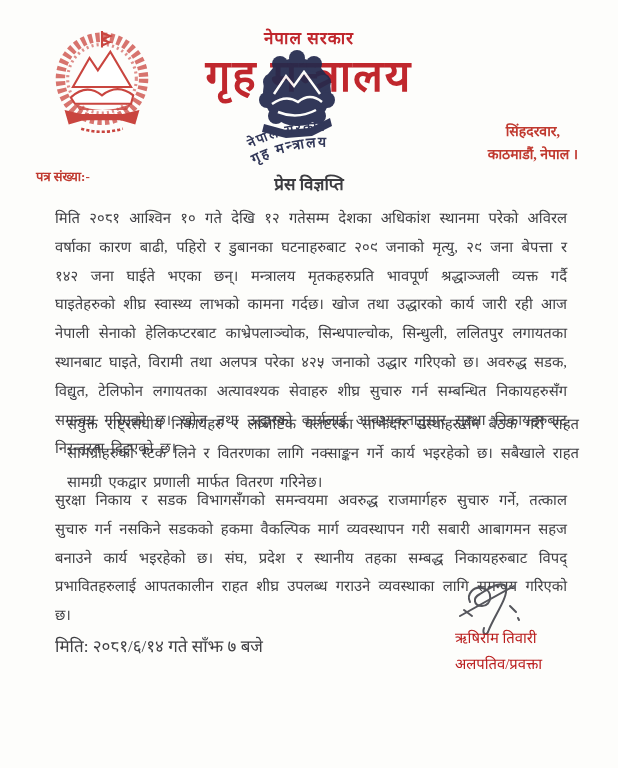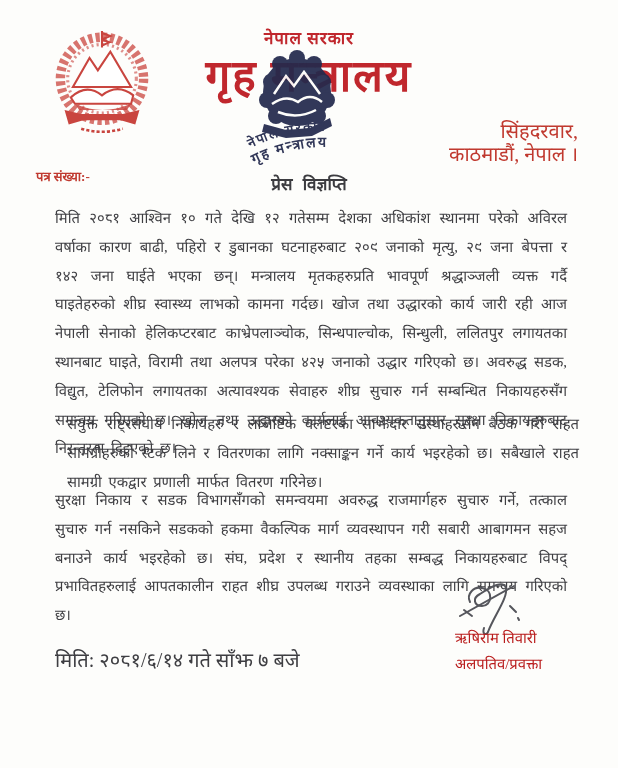--- a/index.html
+++ b/index.html
@@ -41,50 +41,50 @@
   }
 
   .meta-left {
     position:absolute; top:122px; left:36px;
     color:#c0392f; font-size:13px; font-weight:bold;
     line-height:22px; z-index:3;
   }
   .meta-left div { margin-bottom:2px;margin-top:44px; }
   .address {
     position:absolute; top:120px; right:40px;
-    color:#c0392f; font-size:20px; font-weight:normal;
-    text-align:right; line-height:23px; z-index:3;
+    color:#c0392f; font-size:14px; font-weight:bold;
+    text-align:center; line-height:23px; z-index:3;
   }
 
   .doc-title {
     position:absolute; top:172px; left:0; width:100%;
     text-align:center;
-    color:#3c3c40; font-size:17px; font-weight:bold;font-family:Liberation Mono, monospace;
+    color:#3c3c40; font-size:17px; font-weight:bold;
   }
 
   
   .body-text {
     position:absolute; left:55px; width:512px;
     color:#3e3e42; font-size:14.8px;
     line-height:28.8px;
     text-align:justify;
     word-spacing:3px;
   }
   .p1 { top:204px; }
   .p2 { top:410px;margin-left:12px; }
   .p3 { top:486px; }
 
   
   .signature {
     position:absolute; top:576px; left:452px;
     width:90px; height:62px;
   }
   .footer-left {
-    position:absolute; top:647px; left:55px;
-    color:#3e3e42; font-size:20px; line-height:26px;
+    position:absolute; top:634px; left:55px;
+    color:#3e3e42; font-size:17px; line-height:26px;
   }
   .footer-right {
     position:absolute; top:625px; left:455px;
     color:#b91c1c; font-size:14.8px; line-height:26px;
   }
 </style>
 </head>
 <body>
 
 <div class="page">

